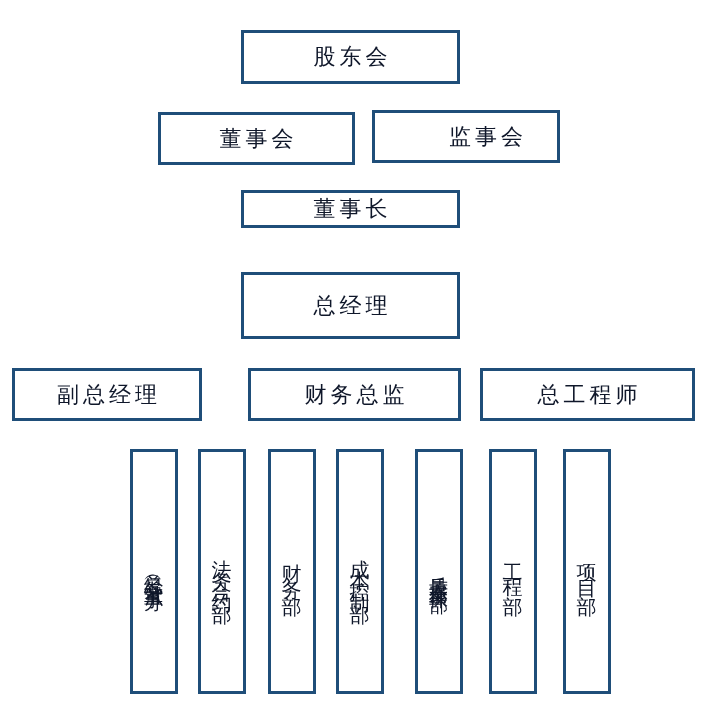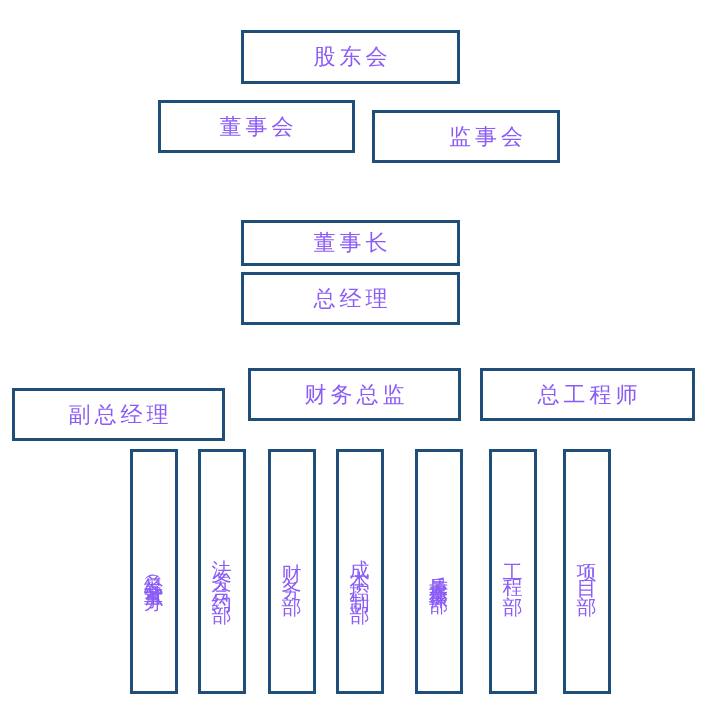--- a/index.html
+++ b/index.html
@@ -17,21 +17,21 @@
     overflow: hidden;
   }
   .node {
     position: absolute;
     box-sizing: border-box;
     border: 3px solid #1f4e79;
     background: #ffffff;
     display: flex;
     align-items: center;
     justify-content: center;
-    color: #8b5cf6;
+    color: #0f172a;
     letter-spacing: 0.06em;
   }
   .node .label {
     display: block;
     text-align: center;
     line-height: 1.25;
     white-space: nowrap;
   }
   
   .h .label {
@@ -67,36 +67,36 @@
 </style>
 </head>
 <body>
 
 <div id="canvas">
 
   <div class="node h" style="left:241px; top:30px; width:219px; height:54px;">
     <span class="label">股东会</span>
   </div>
 
-  <div class="node h" style="left:158px; top:100px; width:197px; height:53px;">
+  <div class="node h" style="left:158px; top:112px; width:197px; height:53px;">
     <span class="label">董事会</span>
   </div>
   <div class="node h" style="left:372px; top:110px; width:188px; height:53px;padding-left:40px;">
     <span class="label">监事会</span>
   </div>
 
-  <div class="node h" style="left:241px; top:190px; width:219px; height:46px;margin-top:30px;">
+  <div class="node h" style="left:241px; top:190px; width:219px; height:38px;">
     <span class="label">董事长</span>
   </div>
 
-  <div class="node h" style="left:241px; top:272px; width:219px; height:53px;">
+  <div class="node h" style="left:241px; top:272px; width:219px; height:67px;">
     <span class="label">总经理</span>
   </div>
 
-  <div class="node h" style="left:12px; top:388px; width:213px; height:53px;align-items:center;">
+  <div class="node h" style="left:12px; top:368px; width:190px; height:53px;align-items:center;">
     <span class="label">副总经理</span>
   </div>
   <div class="node h" style="left:480px; top:368px; width:215px; height:53px;">
     <span class="label">总工程师</span>
   </div>
   <div class="node h" style="left:248px; top:368px; width:213px; height:53px;">
     <span class="label">财务总监</span>
   </div>
 
   <div class="node v tight" style="left:130px; top:449px; width:48px; height:245px;">

